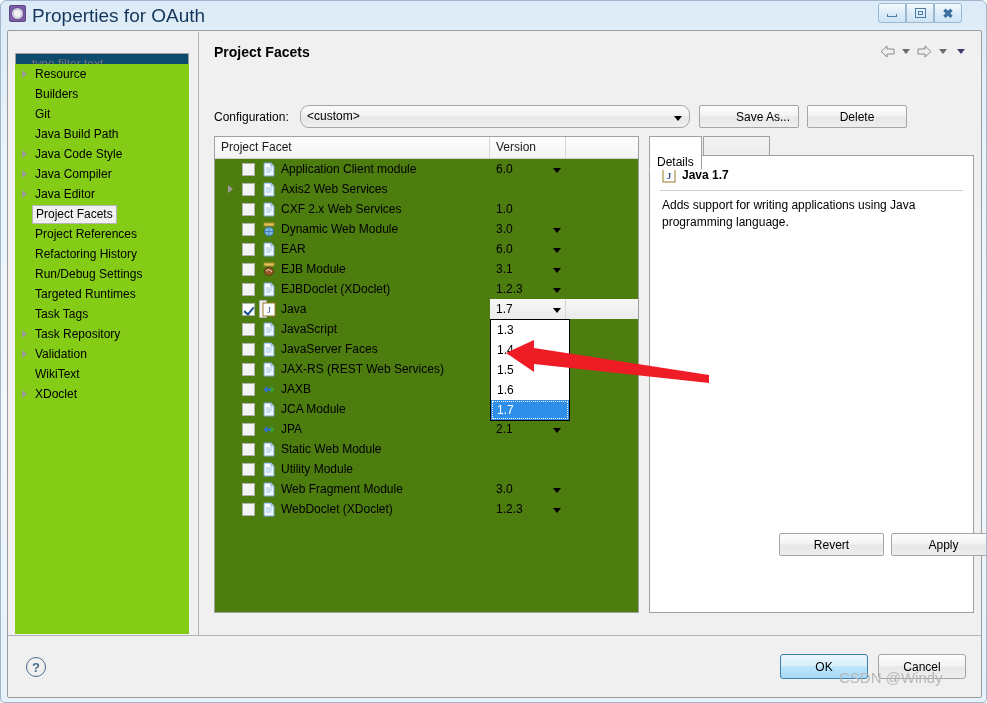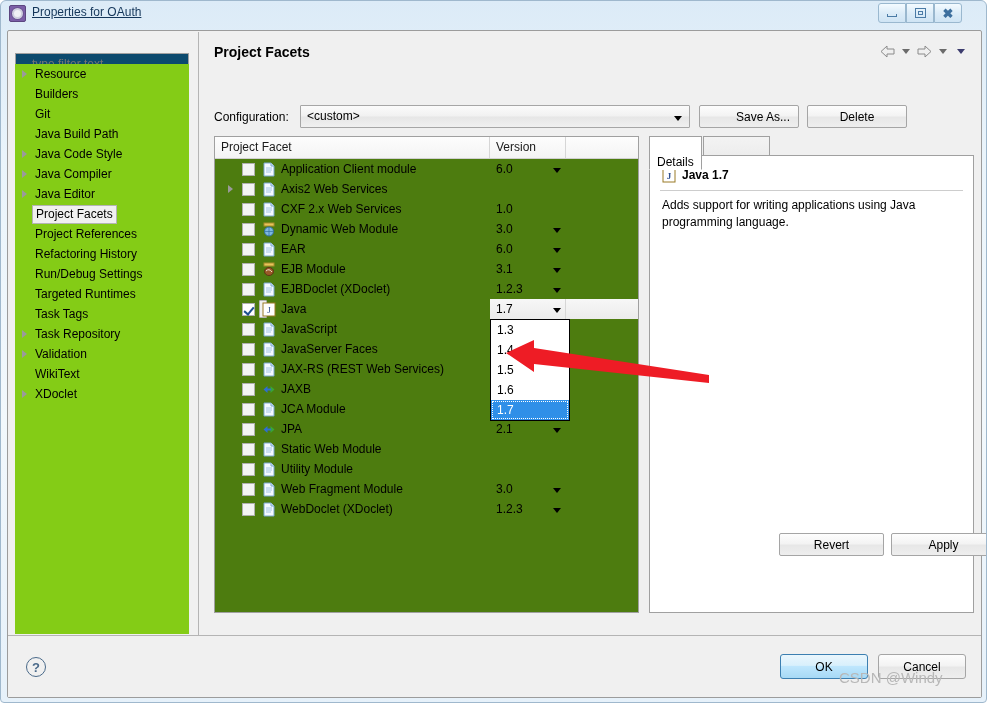--- a/index.html
+++ b/index.html
@@ -34,24 +34,23 @@
     display: flex; align-items: center; justify-content: center;
   }
   #title-icon .gear {
     width: 11px; height: 11px; border-radius: 50%;
     background: #f0f0f5;
     border: 2px solid #cfcfe0;
     box-shadow: 0 0 0 1px #6b5292;
   }
   #title-text {
     position: absolute; left: 31px; top: 4px;
-    font-size: 12px; color: #14365a;
+    font-size: 19px; color: #14365a;
     font-family: "Liberation Sans", sans-serif;
     white-space: nowrap;
-    text-decoration: underline;
   }
   .win-btn {
     position: absolute; top: 2px; width: 28px; height: 20px;
     border: 1px solid #9ab8cf;
     background: linear-gradient(180deg,#f4fbff 0%,#dcecf8 50%,#cfe4f4 100%);
     display: flex; align-items: center; justify-content: center;
     color: #2b5f8e;
   }
   #btn-min { left: 877px; border-radius: 3px 0 0 3px; }
   #btn-max { left: 905px; }
@@ -123,21 +122,21 @@
     width: 0; height: 0; margin: 0 4px;
     border-left: 4px solid transparent; border-right: 4px solid transparent;
     border-top: 5px solid #6b6b6b;
   }
   .nav-caret.dark { border-top-color: #3c3c6e; }
 
   
   #config-label { position: absolute; left: 15px; top: 78px; font-size: 12px; color: #000; }
   #config-combo {
     position: absolute; left: 101px; top: 73px; width: 390px; height: 23px;
-    border: 1px solid #a6a6a6; border-radius: 1px;
+    border: 1px solid #a6a6a6; border-radius: 9px;
     background: linear-gradient(180deg,#fbfbfb 0%,#f1f1f1 48%,#e6e6e6 52%,#f0f0f0 100%);
   }
   #config-combo .val { position: absolute; left: 6px; top: 3px; font-size: 12px; color: #000; }
   #config-combo .caret {
     position: absolute; right: 7px; top: 10px;
     width: 0; height: 0;
     border-left: 4px solid transparent; border-right: 4px solid transparent;
     border-top: 5px solid #000;
   }
   .dlg-btn {

